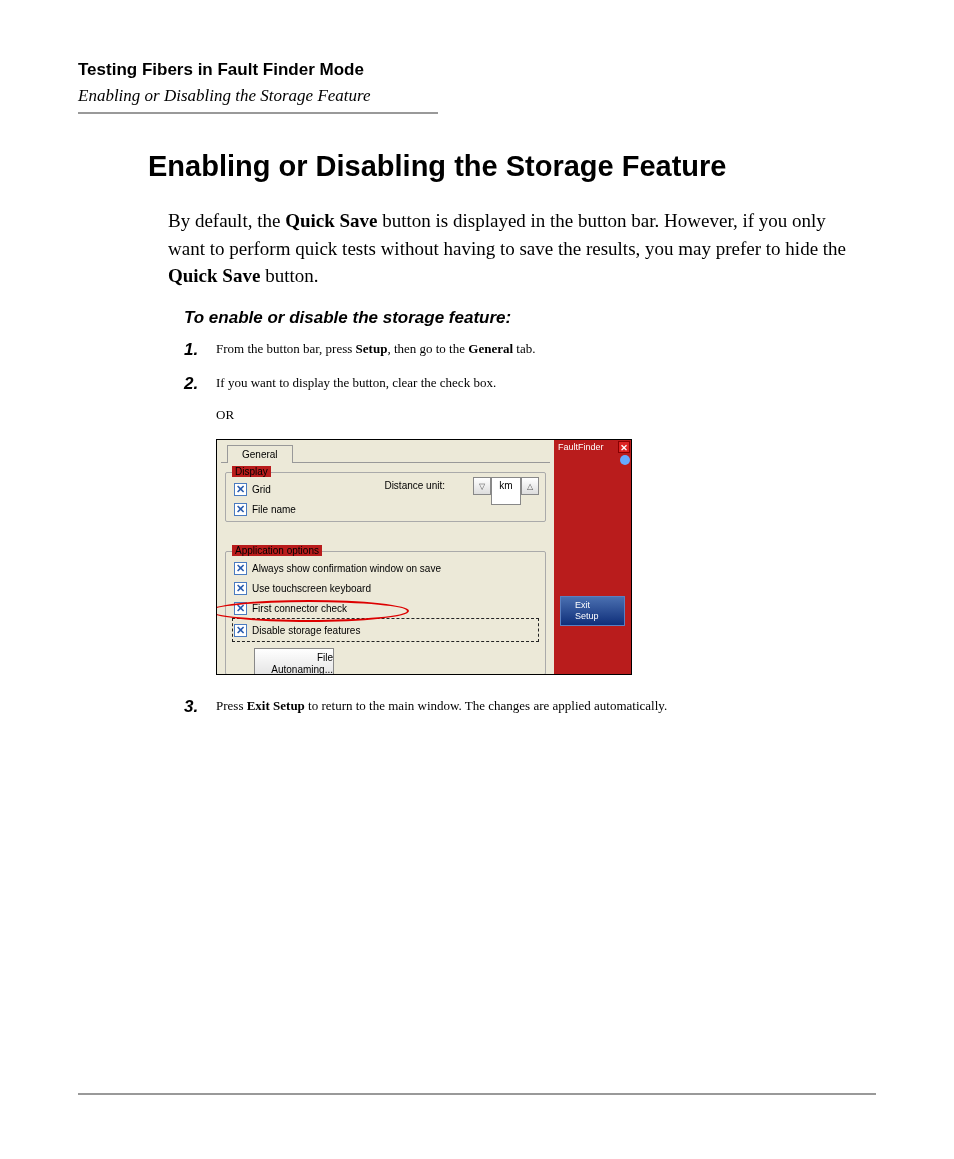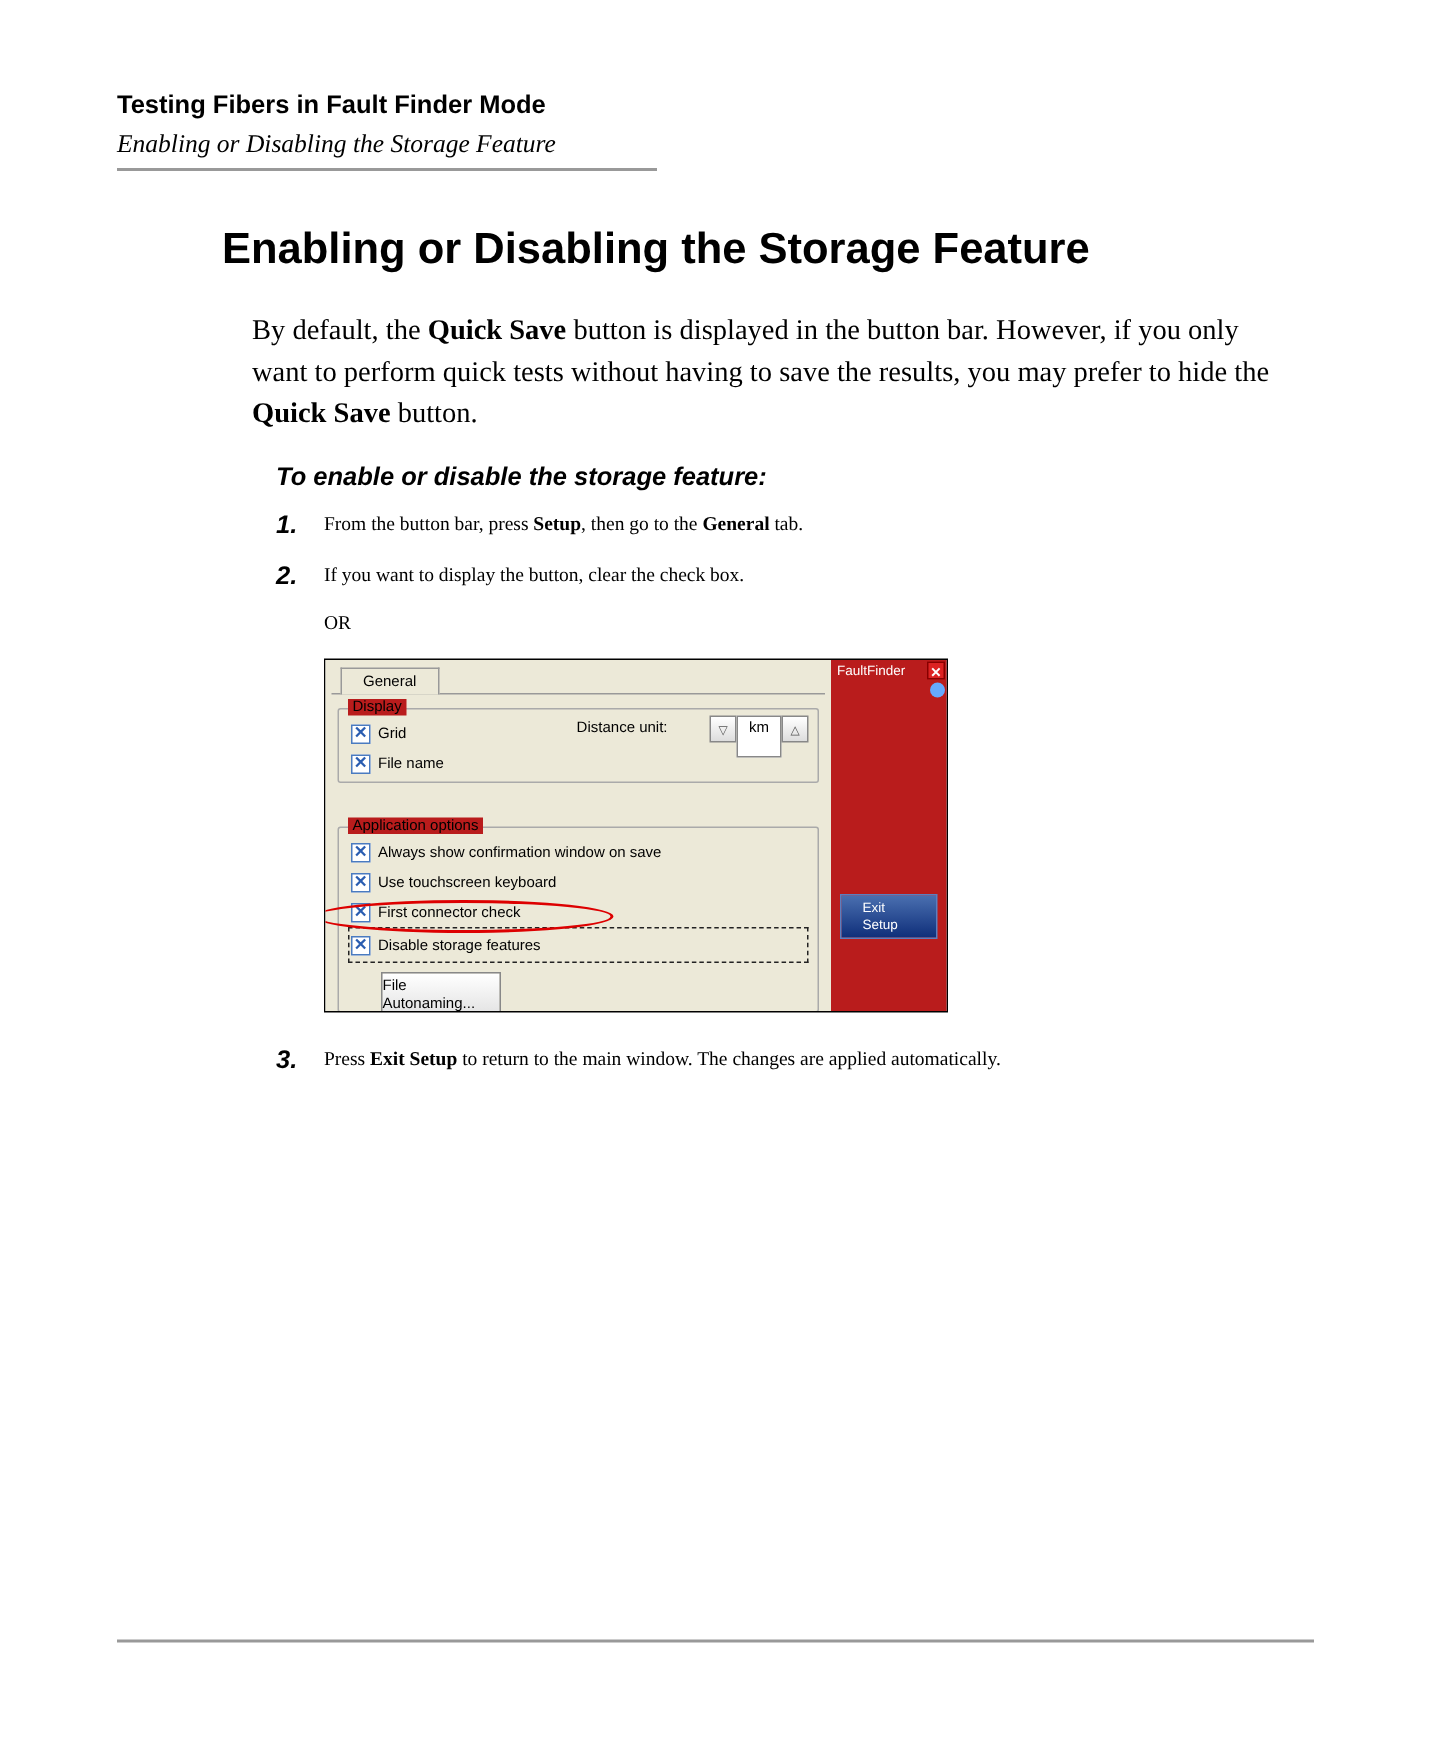--- a/index.html
+++ b/index.html
@@ -157,21 +157,21 @@
     .fig-spin-val {
       width: 30px; height: 28px;
       border: 1px solid #888; background: #fff;
       text-align: center; line-height: 16px;
     }
     .fig-spin { position: absolute; top: 4px; right: 6px; display: flex; gap: 0; }
     .fig-file-btn {
       width: 80px;
       border: 1px solid #888;
       background: linear-gradient(#fff,#e0e0e0);
-      text-align: left;
+      text-align: right;
       padding: 3px 0;
       margin-top: 6px;
       margin-left: 20px;
       line-height: 1.2;
     }
     .fig-highlight-row {
       border: 1px dashed #222;
       padding: 1px;
       margin: 0 -2px;
     }

